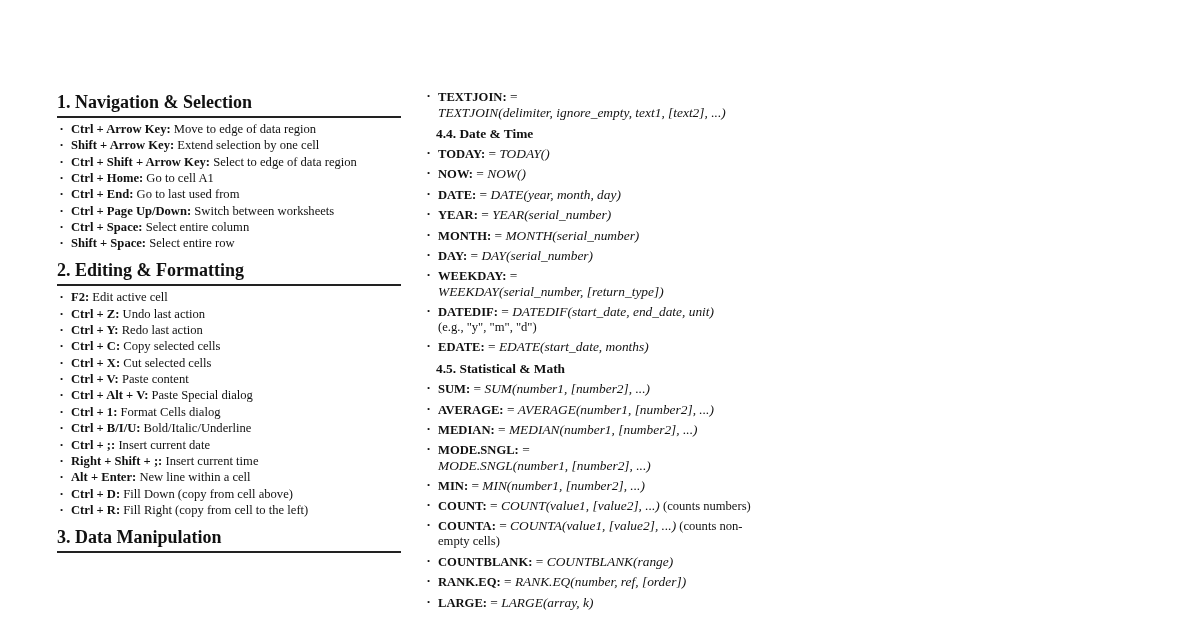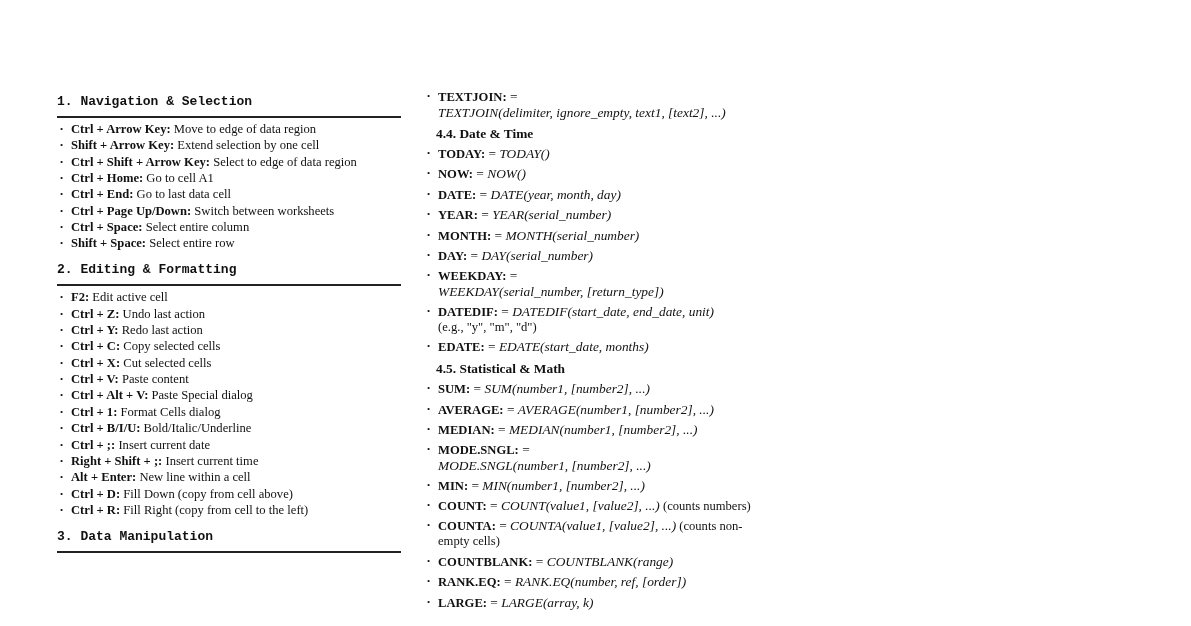--- a/index.html
+++ b/index.html
@@ -6,22 +6,22 @@
   body {
     width: 1191px; height: 626px; overflow: hidden; position: relative;
     font-family: "Liberation Serif", "DejaVu Serif", serif;
     color: #111;
   }
   .col { position: absolute; top: 0; }
   .col-left { left: 57px; width: 344px; top: 92px; }
   .col-right { left: 424px; width: 380px; top: 81px; }
 
   h2.sec {
-    font-size: 13px; font-weight: bold; margin: 0; padding: 0 0 4px 0;
-    border-bottom: 2px solid #222; line-height: 20px; font-family: Liberation Mono, monospace;
+    font-size: 18px; font-weight: bold; margin: 0; padding: 0 0 4px 0;
+    border-bottom: 2px solid #222; line-height: 20px;
   }
   ul.items { list-style: none; margin: 4px 0 10px 0; padding: 0; }
   ul.items li {
     position: relative; padding-left: 14px; font-size: 12.6px;
     line-height: 14px; margin-bottom: 2.35px;
   }
   ul.items li::before {
     content: "\2022"; position: absolute; left: 3px; top: 0; font-size: 9px; line-height: 14px;
   }
   .k { font-weight: bold; }
@@ -40,21 +40,21 @@
 <body>
 
 <div class="col col-left">
 
   <h2 class="sec">1. Navigation &amp; Selection</h2>
   <ul class="items">
     <li><span class="k">Ctrl + Arrow Key:</span><span> Move to edge of data region</span></li>
     <li><span class="k">Shift + Arrow Key:</span><span> Extend selection by one cell</span></li>
     <li><span class="k">Ctrl + Shift + Arrow Key:</span><span> Select to edge of data region</span></li>
     <li><span class="k">Ctrl + Home:</span><span> Go to cell A1</span></li>
-    <li><span class="k">Ctrl + End:</span><span> Go to last data cell</span></li>
+    <li><span class="k">Ctrl + End:</span><span> Go to last used from</span></li>
     <li><span class="k">Ctrl + Page Up/Down:</span><span> Switch between worksheets</span></li>
     <li><span class="k">Ctrl + Space:</span><span> Select entire column</span></li>
     <li><span class="k">Shift + Space:</span><span> Select entire row</span></li>
   </ul>
 
   <h2 class="sec">2. Editing &amp; Formatting</h2>
   <ul class="items">
     <li><span class="k">F2:</span><span> Edit active cell</span></li>
     <li><span class="k">Ctrl + Z:</span><span> Undo last action</span></li>
     <li><span class="k">Ctrl + Y:</span><span> Redo last action</span></li>

